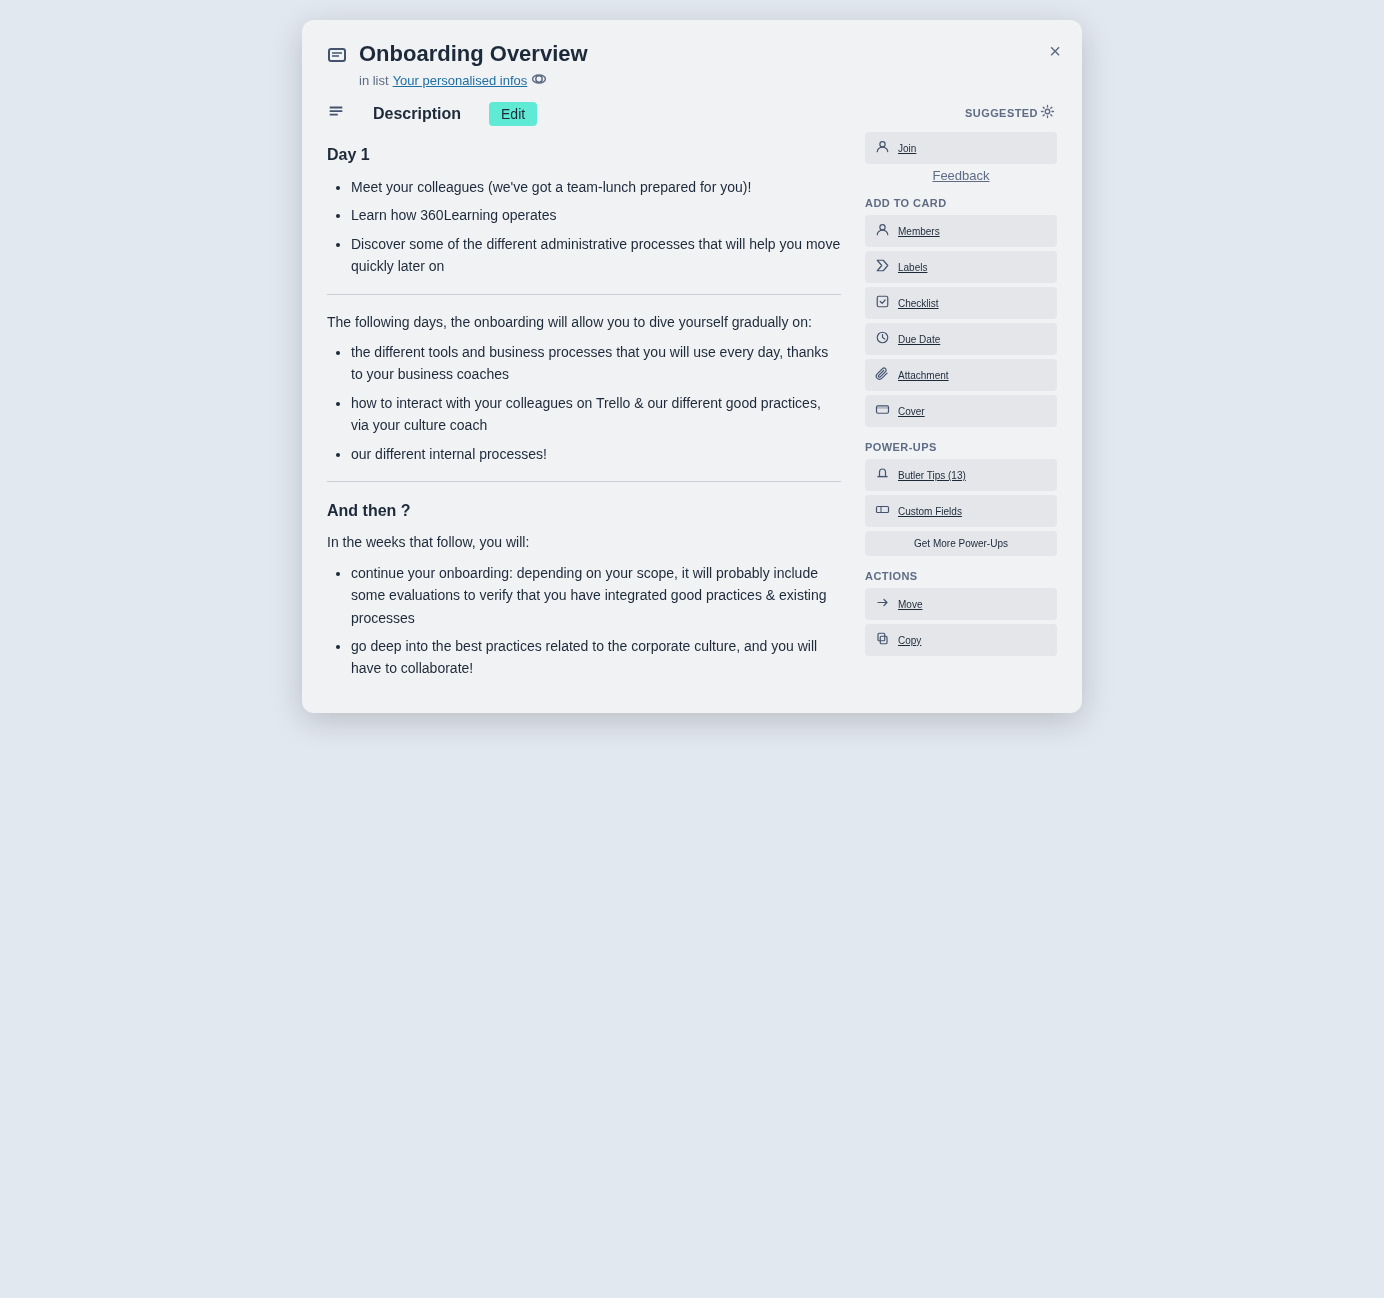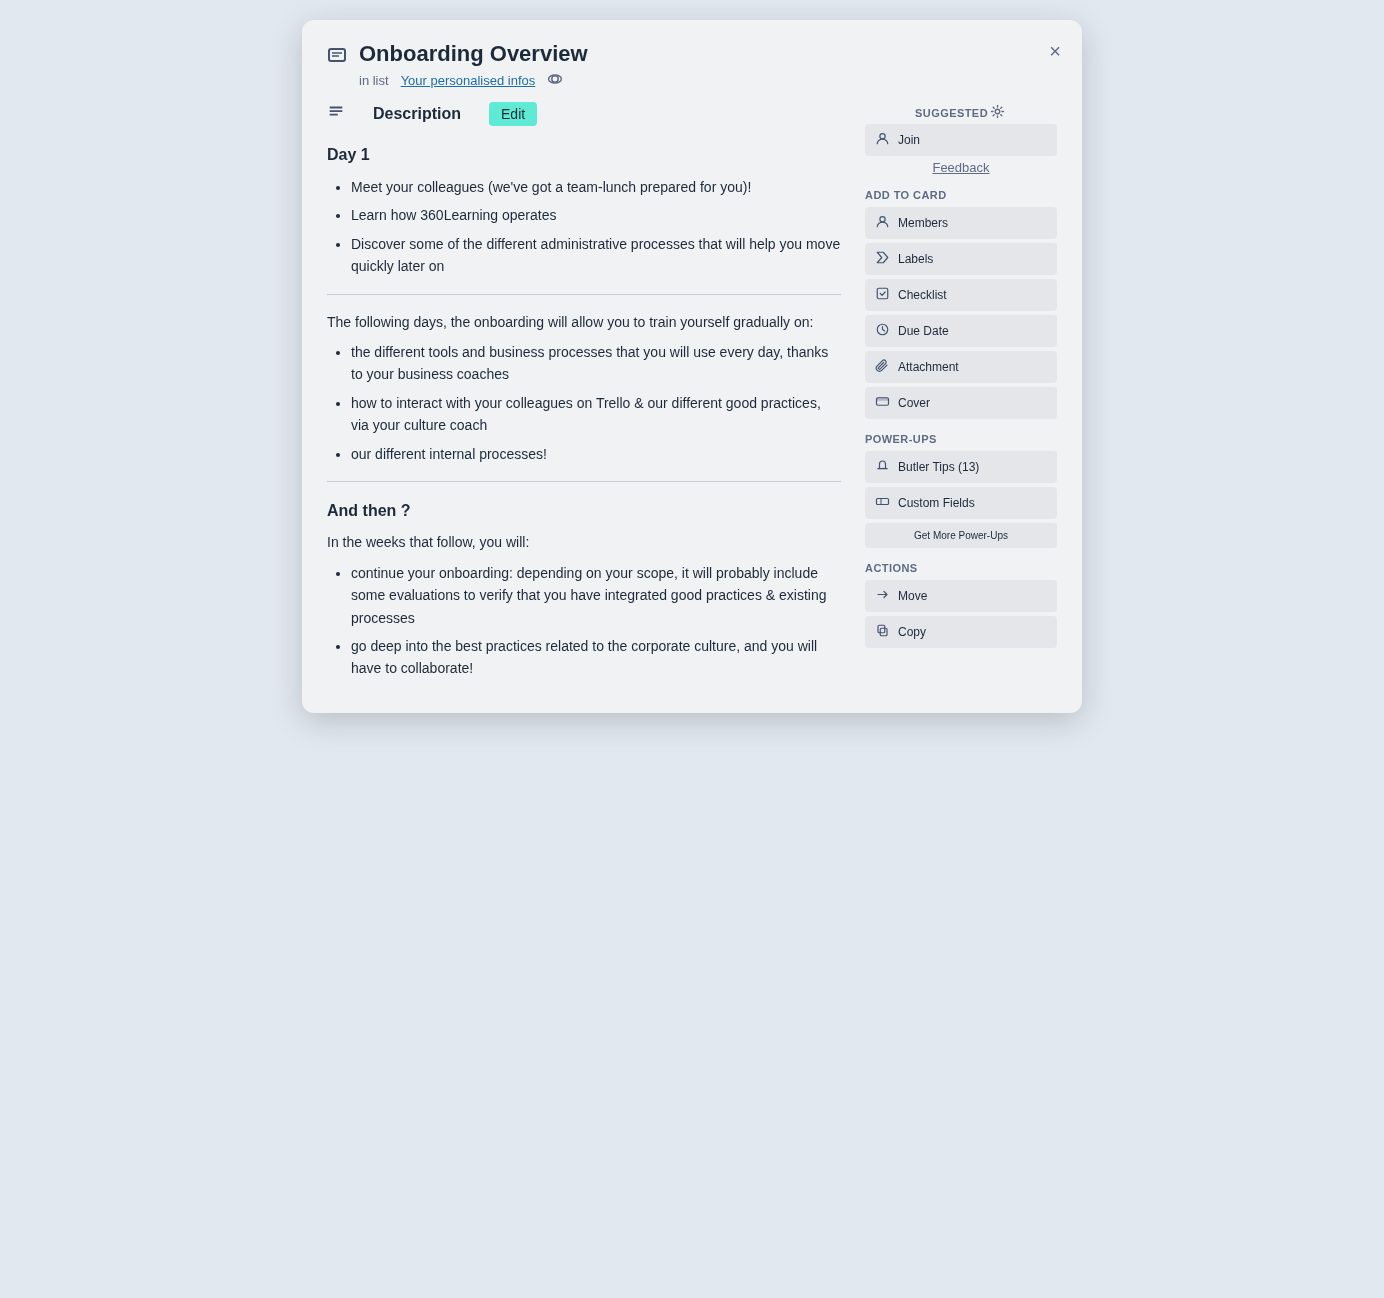--- a/index.html
+++ b/index.html
@@ -43,21 +43,21 @@
       font-weight: 700;
       color: #1d2a3a;
       line-height: 1.2;
     }
     .modal-subtitle {
       font-size: 13px;
       color: #5e6c84;
       margin-top: 4px;
       display: flex;
       align-items: center;
-      gap: 12px;
+      gap: 4px;
     }
     .modal-subtitle a {
       color: #1d6fa4;
       text-decoration: underline;
       cursor: pointer;
     }
     .close-btn {
       position: absolute;
       top: 16px;
       right: 16px;
@@ -146,37 +146,38 @@
     .sidebar-section-label:first-child { margin-top: 0; }
     .sidebar-btn {
       display: flex;
       align-items: center;
       gap: 8px;
       width: 100%;
       background: #e4e6ea;
       border: none;
       border-radius: 4px;
       padding: 7px 10px;
-      font-size: 12px;
+      font-size: 10px;
       color: #1d2a3a;
       cursor: pointer;
       margin-bottom: 4px;
       text-align: left;
       font-weight: 400;
+      text-decoration: underline;
     }
     .sidebar-btn .btn-icon {
       font-size: 15px;
       color: #44546f;
       flex-shrink: 0;
     }
     .suggested-row {
       display: flex;
       align-items: center;
-      justify-content: center;
-      margin-bottom: 0;
+      justify-content: flex-end;
+      margin-bottom: 8px;
     }
     .suggested-label {
       font-size: 11px;
       font-weight: 700;
       color: #5e6c84;
       letter-spacing: 0.04em;
       text-transform: uppercase;
     }
     .gear-btn {
       background: none;
@@ -259,21 +260,21 @@
 
         <div class="section-heading">Day 1</div>
         <ul class="bullet-list">
           <li>Meet your colleagues (we've got a team-lunch prepared for you)!</li>
           <li>Learn how 360Learning operates</li>
           <li>Discover some of the different administrative processes that will help you move quickly later on</li>
         </ul>
 
         <hr class="section-divider">
 
-        <div class="section-intro">The following days, the onboarding will allow you to train yourself gradually on:</div>
+        <div class="section-intro">The following days, the onboarding will allow you to dive yourself gradually on:</div>
         <ul class="bullet-list">
           <li>the different tools and business processes that you will use every day, thanks to your business coaches</li>
           <li>how to interact with your colleagues on Trello &amp; our different good practices, via your culture coach</li>
           <li>our different internal processes!</li>
         </ul>
 
         <hr class="section-divider">
 
         <div class="section-heading">And then ?</div>
         <div class="section-intro">In the weeks that follow, you will:</div>

